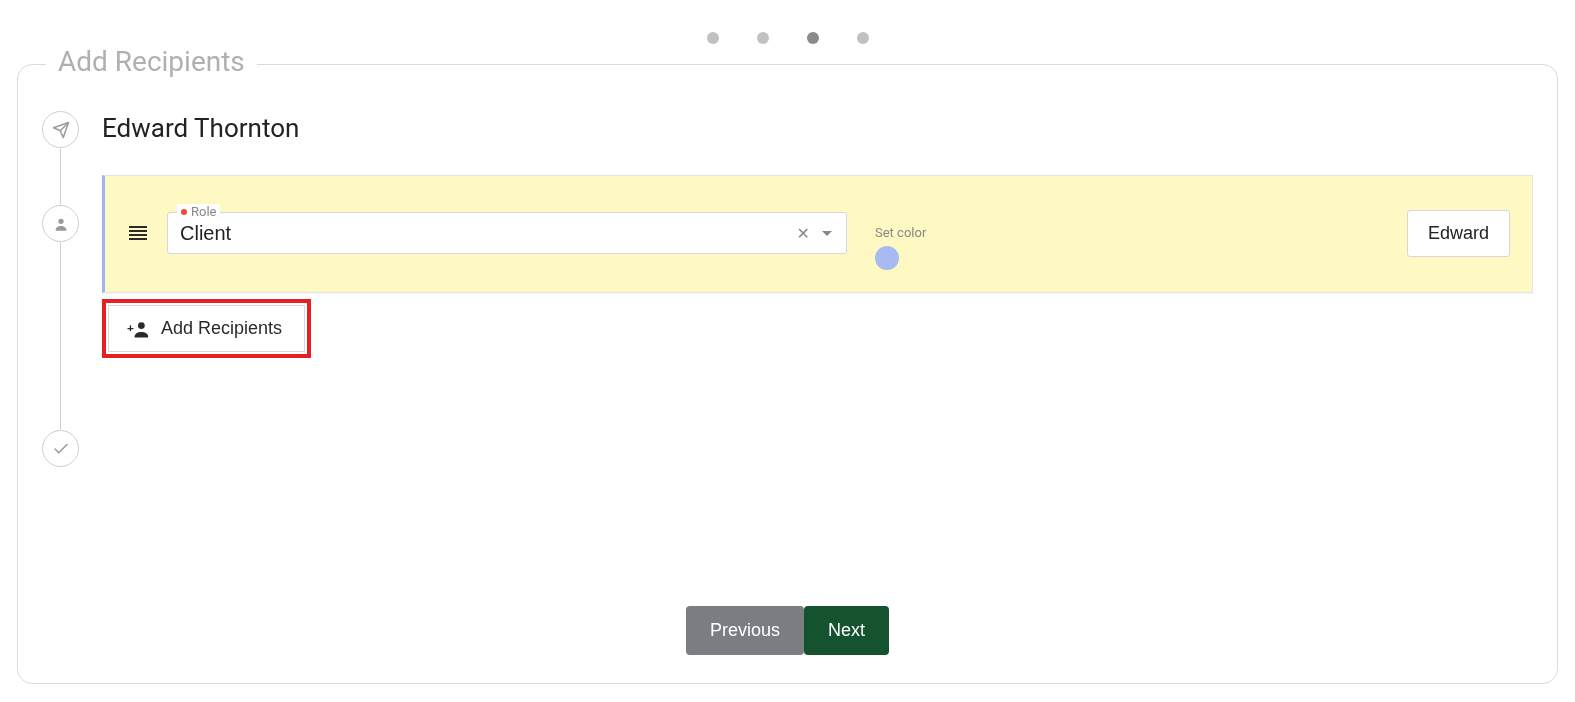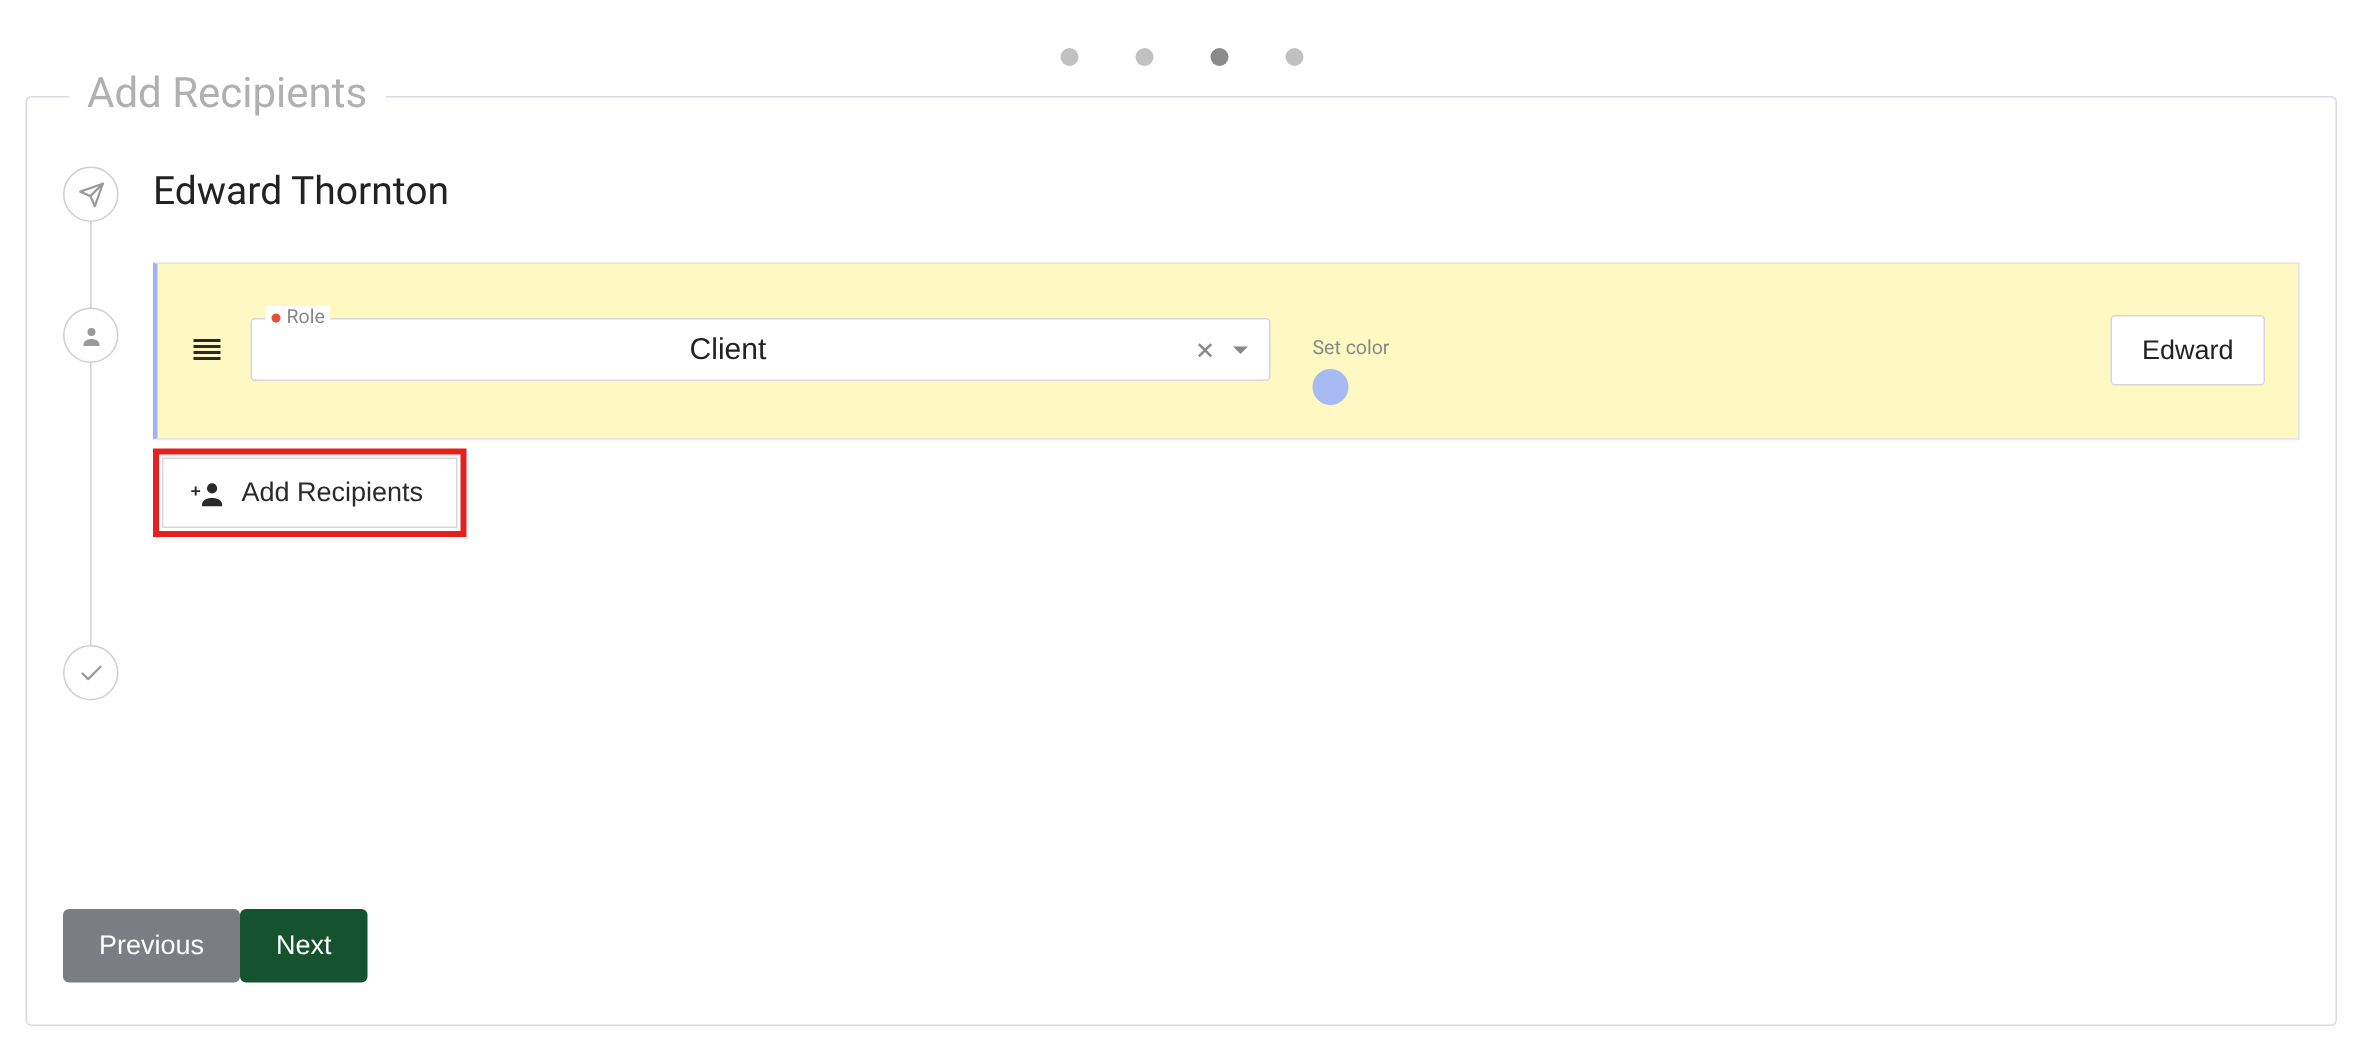--- a/index.html
+++ b/index.html
@@ -27,21 +27,21 @@
       height: 12px;
       border-radius: 50%;
       background: #c1c1c1;
     }
     .dot.active {
       background: #8a8a8a;
     }
     .fieldset-wrapper {
       margin: 0 17px 0 17px;
       border: 1px solid #d8d9e6;
-      border-radius: 4px;
+      border-radius: 15px;
       position: relative;
       padding: 46px 24px 28px 24px;
       min-height: 620px;
     }
     .fieldset-legend {
       position: absolute;
       top: -20px;
       left: 28px;
       background: #ffffff;
       padding: 0 12px;
@@ -151,21 +151,20 @@
       padding: 0 8px 0 12px;
       background: #ffffff;
     }
     .role-input {
       flex: 1;
       border: none;
       outline: none;
       font-size: 20px;
       color: #222;
       background: transparent;
-      text-align: center;
     }
     .clear-x {
       color: #888;
       font-size: 16px;
       padding: 4px 6px;
       cursor: pointer;
     }
     .caret-down {
       width: 0;
       height: 0;
@@ -222,21 +221,21 @@
       display: flex;
       align-items: center;
       gap: 12px;
     }
     .footer-buttons {
       position: absolute;
       bottom: 28px;
       left: 24px;
       right: 24px;
       display: flex;
-      justify-content: flex-start;
+      justify-content: center;
     }
     .btn {
       font-size: 18px;
       padding: 14px 24px;
       border-radius: 4px;
       border: none;
       cursor: pointer;
     }
     .btn-prev {
       background: #7a7d81;

